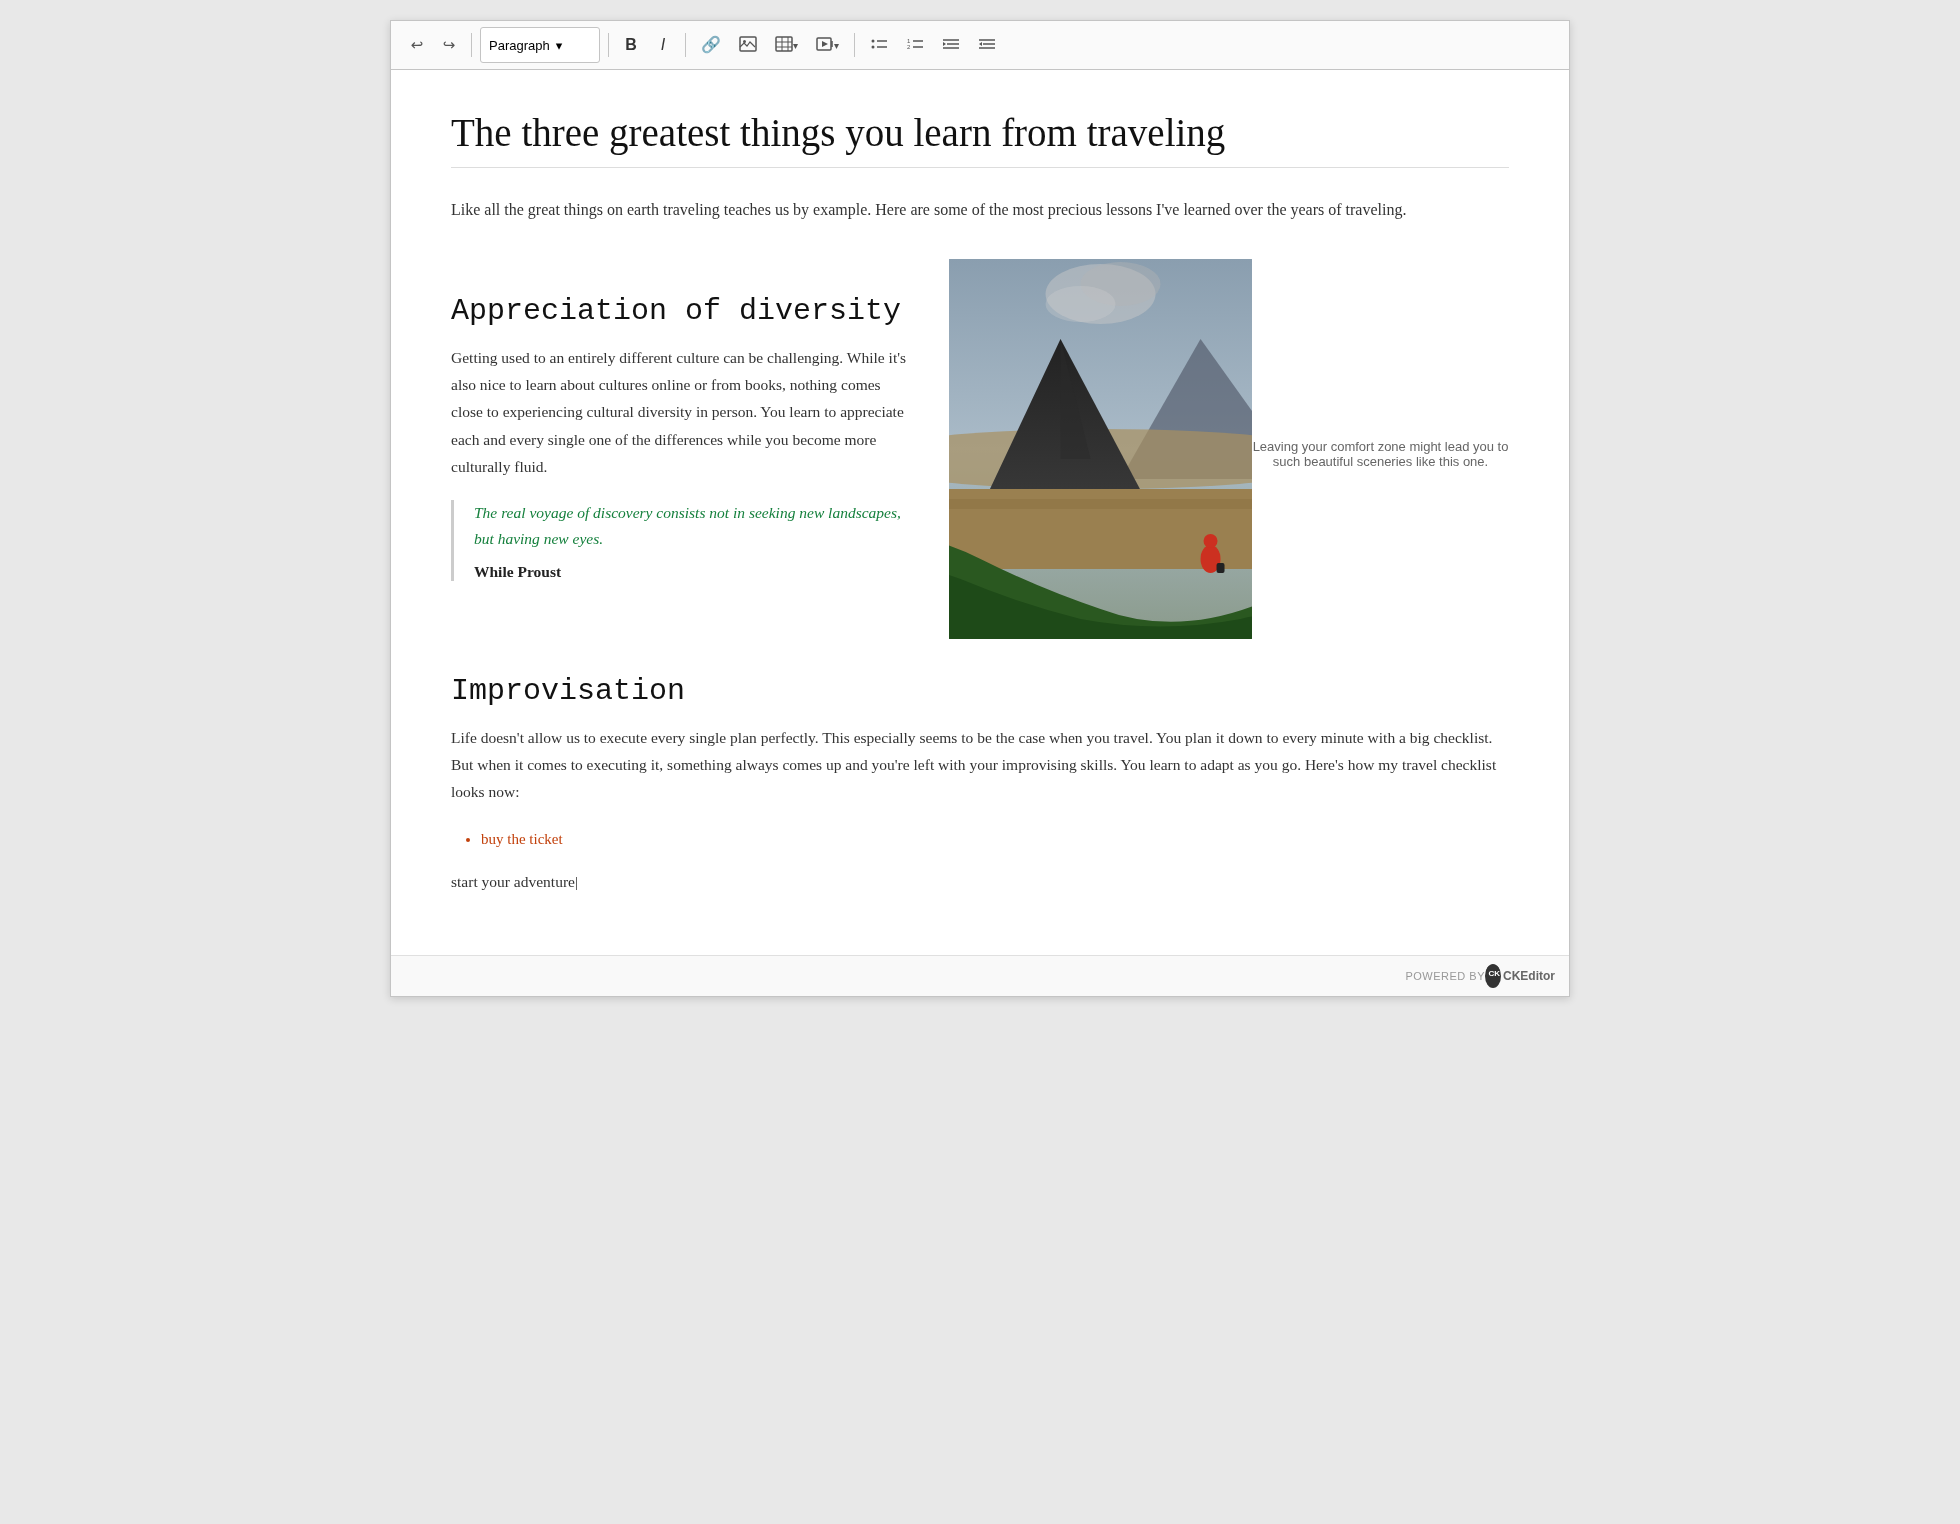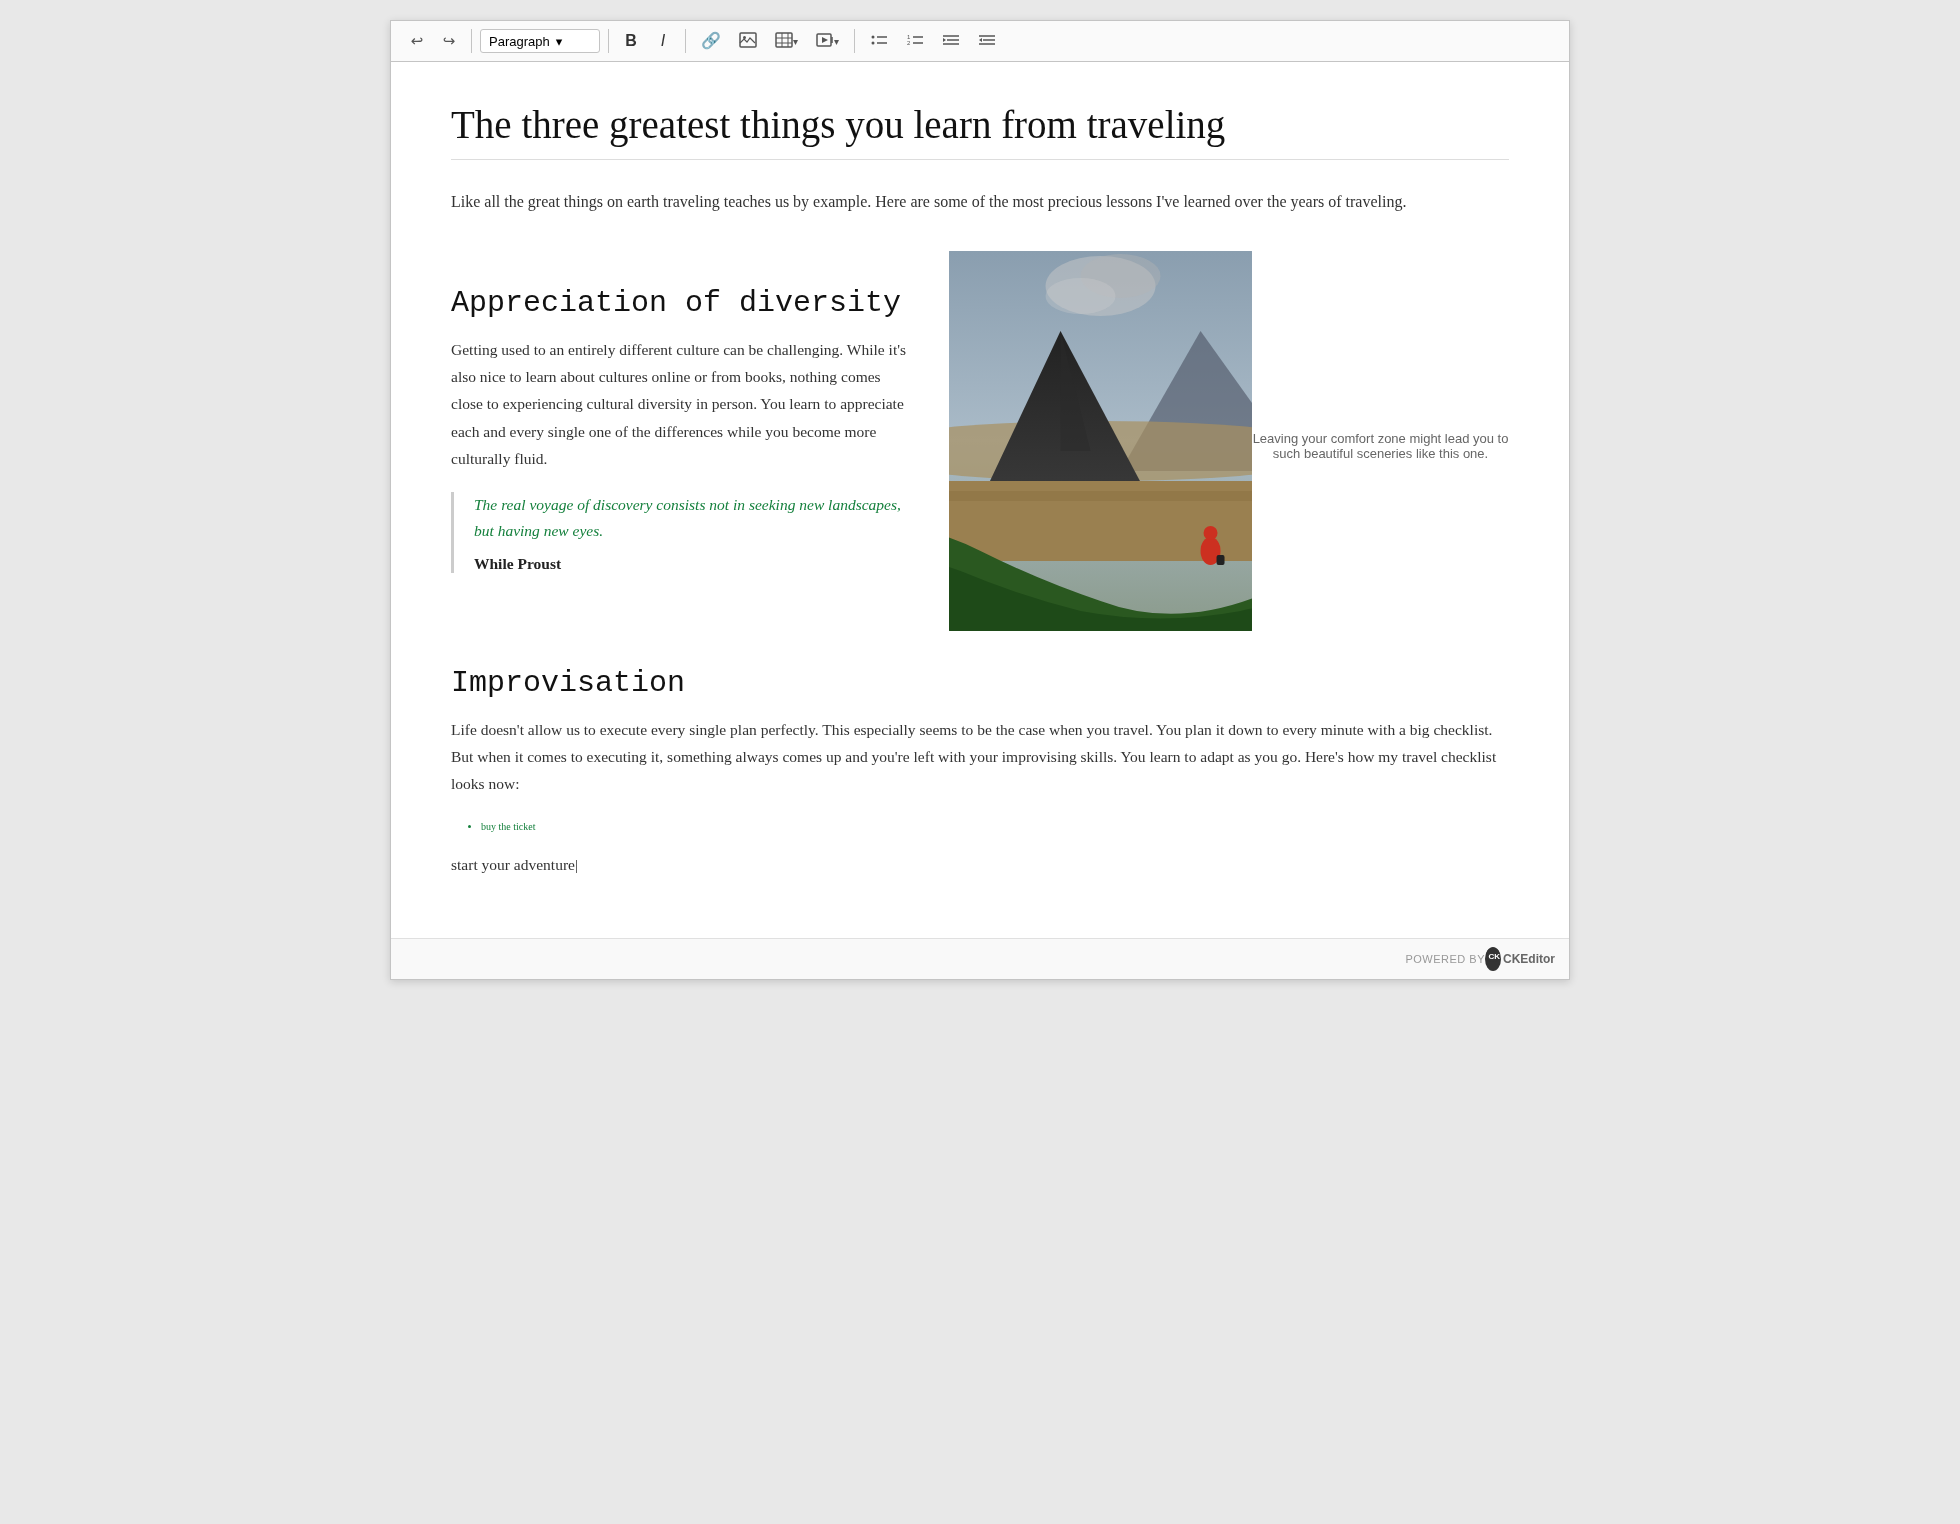--- a/index.html
+++ b/index.html
@@ -52,21 +52,21 @@
     .paragraph-select {
       display: flex;
       align-items: center;
       border: 1px solid #c4c4c4;
       border-radius: 3px;
       padding: 3px 8px;
       cursor: pointer;
       font-size: 13px;
       font-family: Arial, sans-serif;
       background: #fff;
-      height: 24px;
+      height: 36px;
       gap: 6px;
       min-width: 120px;
     }
     .toolbar-icon {
       font-size: 16px;
       line-height: 1;
     }
     .editor-content {
       padding: 40px 60px 60px 60px;
       min-height: 800px;
@@ -173,23 +173,23 @@
     }
     .improvisation-section {
       margin-top: 8px;
     }
     .article-list {
       margin-left: 30px;
       margin-top: 14px;
       margin-bottom: 16px;
     }
     .article-list li {
-      font-size: 10px;
+      font-size: 15px;
       line-height: 1.8;
-      color: #15803d;
+      color: #c2410c;
     }
     .last-paragraph {
       font-size: 15.5px;
       color: #333;
       line-height: 1.7;
     }
     .cursor-text::after {
       content: '|';
       animation: blink 1s infinite;
       font-weight: 100;

